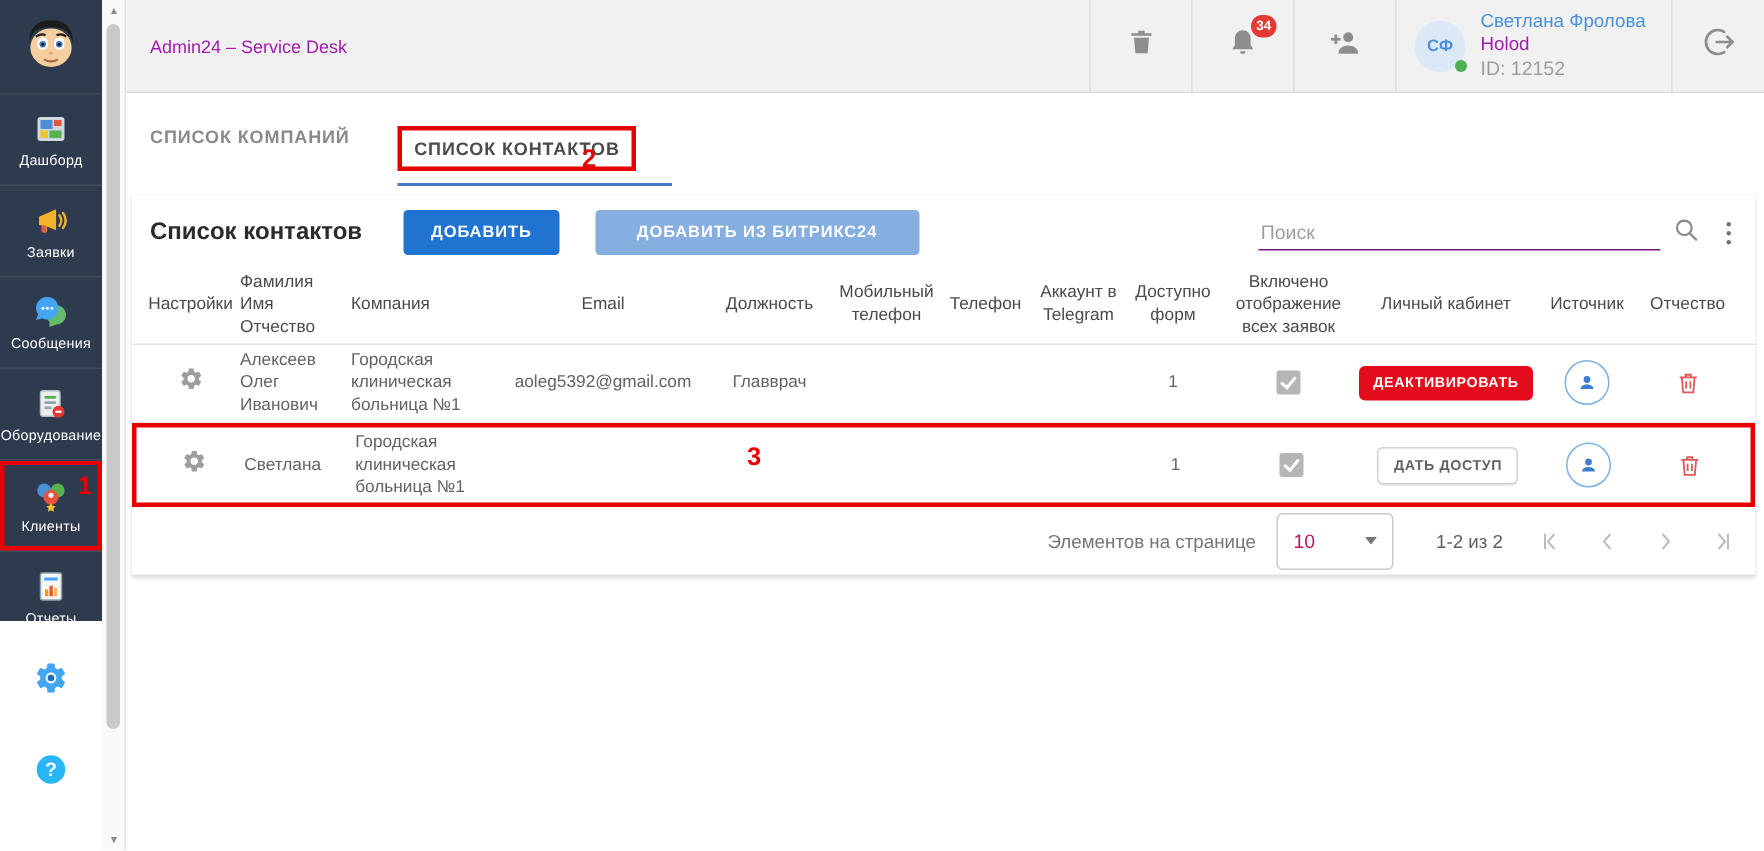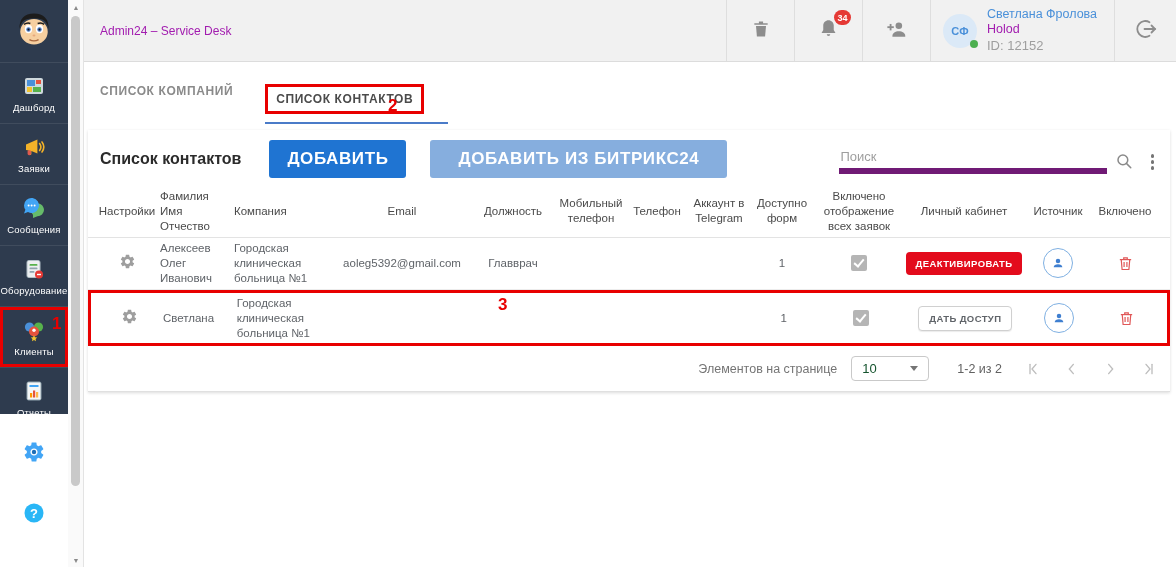--- a/index.html
+++ b/index.html
@@ -42,25 +42,25 @@
   .tabs { display:flex; padding:22px 0 0 16px; background:#fff; }
   .tab { padding:0 24px 10px 0; margin-right:8px; font-size:12px; letter-spacing:.6px; color:#8a8a8a; font-weight:bold; cursor:pointer; position:relative; white-space:nowrap; }
   .tab.active { color:#4b4b4b; }
   .tab.active .tab-box { border:3px solid #e80000; padding:5px 8px; display:inline-block; }
   .tab .ink { position:absolute; left:0; right:0; bottom:0; height:2px; background:#4a7bc8; }
 
   
   .card { margin:6px 6px 0 4px; background:#fff; box-shadow:0 1px 3px rgba(0,0,0,0.14); }
   .toolbar { display:flex; align-items:center; padding:10px 10px 8px 12px; }
   .tb-title { font-size:16px; font-weight:bold; color:#2b2b2b; margin-right:28px; white-space:nowrap; }
-  .btn { border:none; border-radius:3px; color:#fff; font-size:17px; font-weight:bold; letter-spacing:.6px; padding:9px 18px; cursor:pointer; font-family:inherit; }
+  .btn { border:none; border-radius:3px; color:#fff; font-size:11px; font-weight:bold; letter-spacing:.6px; padding:9px 18px; cursor:pointer; font-family:inherit; }
   .btn.add { background:#1f74d2; margin-right:24px; }
   .btn.bitrix { background:#86aede; padding:9px 28px; }
   .searchbox { margin-left:auto; display:flex; align-items:flex-end; gap:8px; }
-  .search-field { width:268px; border:none; border-bottom:6px solid #701a75; font-size:13px; color:#555; padding:4px 2px; outline:none; background:transparent; font-family:inherit;margin-left:20px; }
+  .search-field { width:268px; border:none; border-bottom:1px solid #701a75; font-size:13px; color:#555; padding:4px 2px; outline:none; background:transparent; font-family:inherit;margin-left:20px; }
   .search-field::placeholder { color:#9e9e9e; }
   .dots { display:flex; flex-direction:column; gap:2.5px; padding:2px 6px 4px 10px; cursor:pointer; }
   .dots i { width:3.5px; height:3.5px; border-radius:50%; background:#757575; }
 
   
   .thead, .trow { display:flex; align-items:center; padding:0 10px; }
   .thead { border-bottom:1px solid #e3e3e3; min-height:42px; }
   .trow { border-bottom:1px solid #ececec; min-height:47px; }
   .trow.highlighted { border:3px solid #e80000; }
   .cell { font-size:11.5px; color:#5f6368; line-height:1.3; padding:3px 4px; display:flex; align-items:center; justify-content:center; text-align:center; }
@@ -73,21 +73,21 @@
   .checkbox::after { content:""; position:absolute; left:5px; top:2px; width:4px; height:8px; border:solid #fff; border-width:0 2px 2px 0; transform:rotate(40deg); }
   .pill { border-radius:4px; font-size:9.5px; font-weight:bold; letter-spacing:.4px; padding:6px 10px; cursor:pointer; font-family:inherit; white-space:nowrap; }
   .pill.danger { background:#e30b1c; color:#fff; border:none; }
   .pill.outline { background:#fff; color:#5f6368; border:1px solid #d0d0d0; box-shadow:0 1px 1px rgba(0,0,0,0.08); }
   .src-btn { width:30px; height:30px; border-radius:50%; border:1px solid #7fb0e2; background:#fff; display:flex; align-items:center; justify-content:center; cursor:pointer; }
   .trash-btn { background:none; border:none; cursor:pointer; display:flex; }
 
   
   .pagination { display:flex; align-items:center; justify-content:flex-end; gap:14px; min-height:46px; border-bottom:1px solid #e0e0e0; padding:0 14px; }
   .pg-label { font-size:12.5px; color:#757575; }
-  .pg-select { display:flex; align-items:center; justify-content:space-between; width:78px; height:25px; border:1px solid #c9c9c9; border-radius:4px; padding:0 10px; font-size:13px; color:#14532d; cursor:pointer; margin-right:14px; }
+  .pg-select { display:flex; align-items:center; justify-content:space-between; width:78px; height:38px; border:1px solid #c9c9c9; border-radius:4px; padding:0 10px; font-size:13px; color:#be185d; cursor:pointer; margin-right:14px; }
   .pg-select .tri { width:0; height:0; border-left:4.5px solid transparent; border-right:4.5px solid transparent; border-top:5px solid #757575; }
   .pg-range { font-size:12.5px; color:#616161; margin-right:10px; }
   .pg-nav { display:flex; gap:22px; align-items:center; }
   .pg-btn { background:none; border:none; cursor:pointer; display:flex; padding:0; }
 
   
   .ann-num { position:absolute; color:#e80000; font-size:17px; font-weight:bold; z-index:5; }
   #ann1 { left:52px; top:314px; }
   #ann2 { left:388px; top:96px; }
   #ann3 { left:498px; top:295px; }
@@ -320,21 +320,21 @@
         <div class="cell hcell c2 left">Компания</div>
         <div class="cell hcell c3">Email</div>
         <div class="cell hcell c4">Должность</div>
         <div class="cell hcell c5">Мобильный телефон</div>
         <div class="cell hcell c6">Телефон</div>
         <div class="cell hcell c7">Аккаунт в Telegram</div>
         <div class="cell hcell c8">Доступно форм</div>
         <div class="cell hcell c9">Включено отображение всех заявок</div>
         <div class="cell hcell c10">Личный кабинет</div>
         <div class="cell hcell c11">Источник</div>
-        <div class="cell hcell c12">Включено</div>
+        <div class="cell hcell c12">Отчество</div>
       </div>
 
       <div class="trow">
         <div class="cell c0">
           <span>
             <svg width="17" height="17" viewBox="0 0 24 24">
               <path fill="#9e9e9e" d="M19.14,12.94c0.04-0.3,0.06-0.61,0.06-0.94c0-0.32-0.02-0.64-0.07-0.94l2.03-1.58c0.18-0.14,0.23-0.41,0.12-0.61 l-1.92-3.32c-0.12-0.22-0.37-0.29-0.59-0.22l-2.39,0.96c-0.5-0.38-1.03-0.7-1.62-0.94L14.4,2.81c-0.04-0.24-0.24-0.41-0.48-0.41 h-3.84c-0.24,0-0.43,0.17-0.47,0.41L9.25,5.35C8.66,5.59,8.12,5.92,7.63,6.29L5.24,5.33c-0.22-0.08-0.47,0-0.59,0.22L2.74,8.87 C2.62,9.08,2.66,9.34,2.86,9.48l2.03,1.58C4.84,11.36,4.8,11.69,4.8,12s0.02,0.64,0.07,0.94l-2.03,1.58 c-0.18,0.14-0.23,0.41-0.12,0.61l1.92,3.32c0.12,0.22,0.37,0.29,0.59,0.22l2.39-0.96c0.5,0.38,1.03,0.7,1.62,0.94l0.36,2.54 c0.05,0.24,0.24,0.41,0.48,0.41h3.84c0.24,0,0.44-0.17,0.47-0.41l0.36-2.54c0.59-0.24,1.13-0.56,1.62-0.94l2.39,0.96 c0.22,0.08,0.47,0,0.59-0.22l1.92-3.32c0.12-0.22,0.07-0.47-0.12-0.61L19.14,12.94z M12,15.6c-1.98,0-3.6-1.62-3.6-3.6 s1.62-3.6,3.6-3.6s3.6,1.62,3.6,3.6S13.98,15.6,12,15.6z"></path>
             </svg>
           </span>
         </div>

